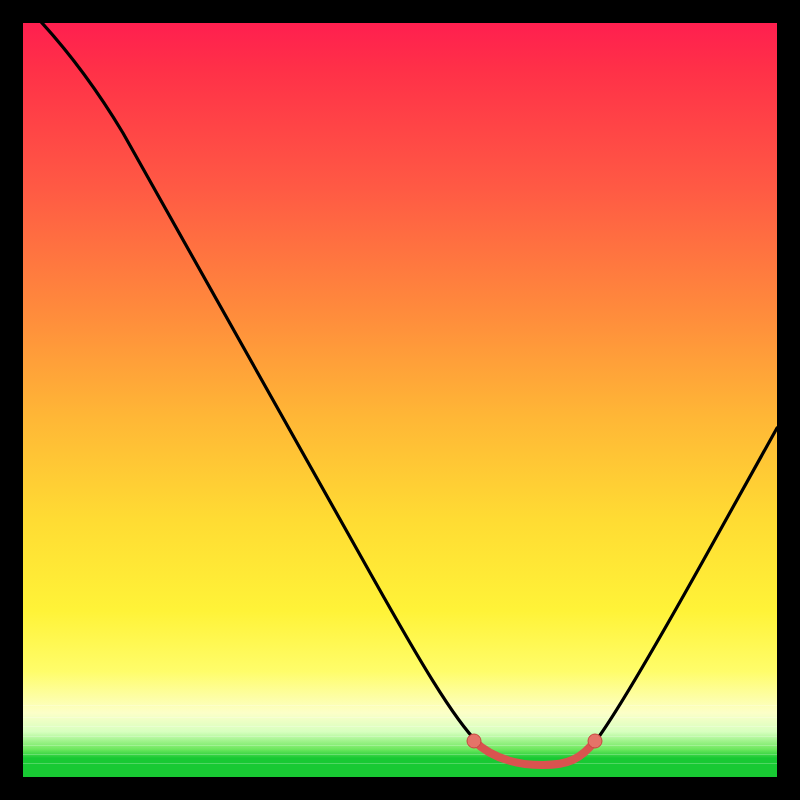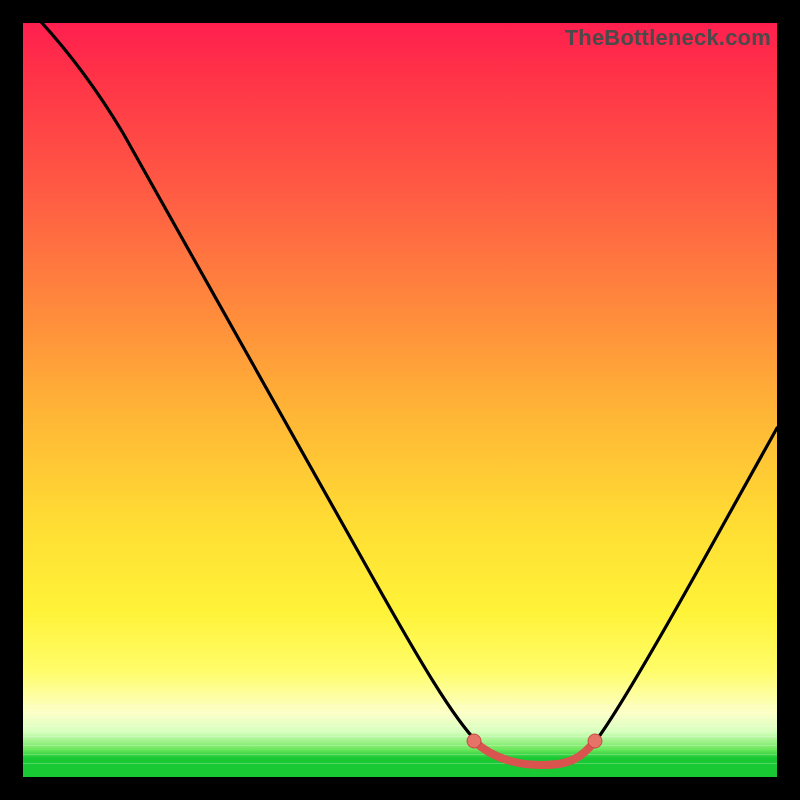--- a/index.html
+++ b/index.html
@@ -86,21 +86,20 @@
   <div class="plot">
 
     <div class="gridline g1"></div>
     <div class="gridline g2"></div>
     <div class="gridline g3"></div>
     <div class="gridline g4"></div>
     <div class="gridline g5"></div>
     <div class="gridline g6"></div>
     <div class="gridline g7"></div>
 
-    <div class="watermark">TheBottleneck.com</div>
 
     <svg class="curve" viewBox="0 0 754 754" preserveAspectRatio="none">
       <path d="M 0 -20
                C 40 20, 70 60, 100 110
                C 170 235, 260 395, 350 555
                C 395 635, 430 695, 455 720
                C 475 737, 495 742, 520 742
                C 545 742, 560 735, 575 715
                C 600 680, 640 610, 690 520
                C 715 475, 740 430, 754 405" fill="none" stroke="#000" stroke-width="3.2" stroke-linecap="round"></path>

